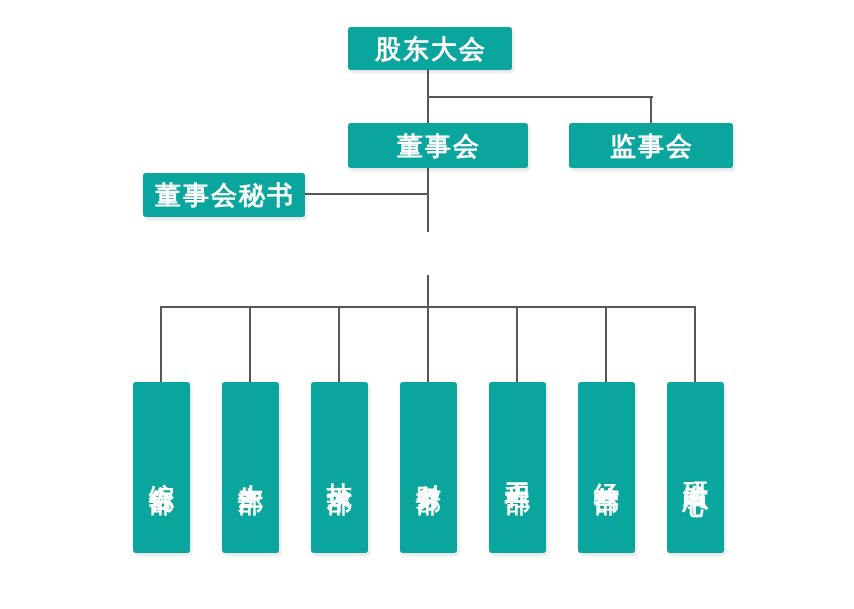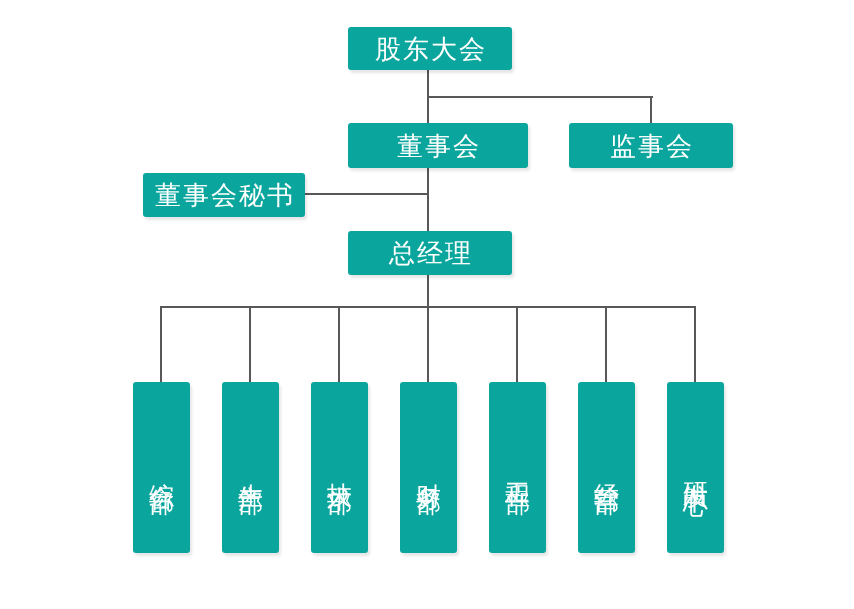--- a/index.html
+++ b/index.html
@@ -12,21 +12,21 @@
     position: relative;
     width: 854px;
     height: 609px;
     background: var(--bg, #ffffff);
     overflow: hidden;
   }
   .node {
     position: absolute;
     background: var(--node-fill, #0aa69e);
     color: var(--node-text, #ffffff);
-    font-weight: 400;
+    font-weight: 700;
     display: flex;
     align-items: center;
     justify-content: center;
     border-radius: 3px;
     box-shadow: 2px 3px 3px rgba(0,0,0,0.10);
     box-sizing: border-box;
     text-align: right;
   }
   .node.h {
     font-size: 26px;
@@ -94,21 +94,20 @@
   <div class="line drop l-drop2"></div>
   <div class="line drop l-drop3"></div>
   <div class="line drop l-drop4"></div>
   <div class="line drop l-drop5"></div>
   <div class="line drop l-drop6"></div>
 
   <div class="node h n-shareholders">股东大会</div>
   <div class="node h n-board">董事会</div>
   <div class="node h n-supervisory">监事会</div>
   <div class="node h n-secretary">董事会秘书</div>
-  <div class="node h n-gm">总经理</div>
 
   <div class="node v dept n-d0">综合部</div>
   <div class="node v dept n-d1">生产部</div>
   <div class="node v dept n-d2">技术部</div>
   <div class="node v dept n-d3">财务部</div>
   <div class="node v dept n-d4">工程部</div>
   <div class="node v dept n-d5">经营部</div>
   <div class="node v dept n-d6">研发中心</div>
 
 </div>

